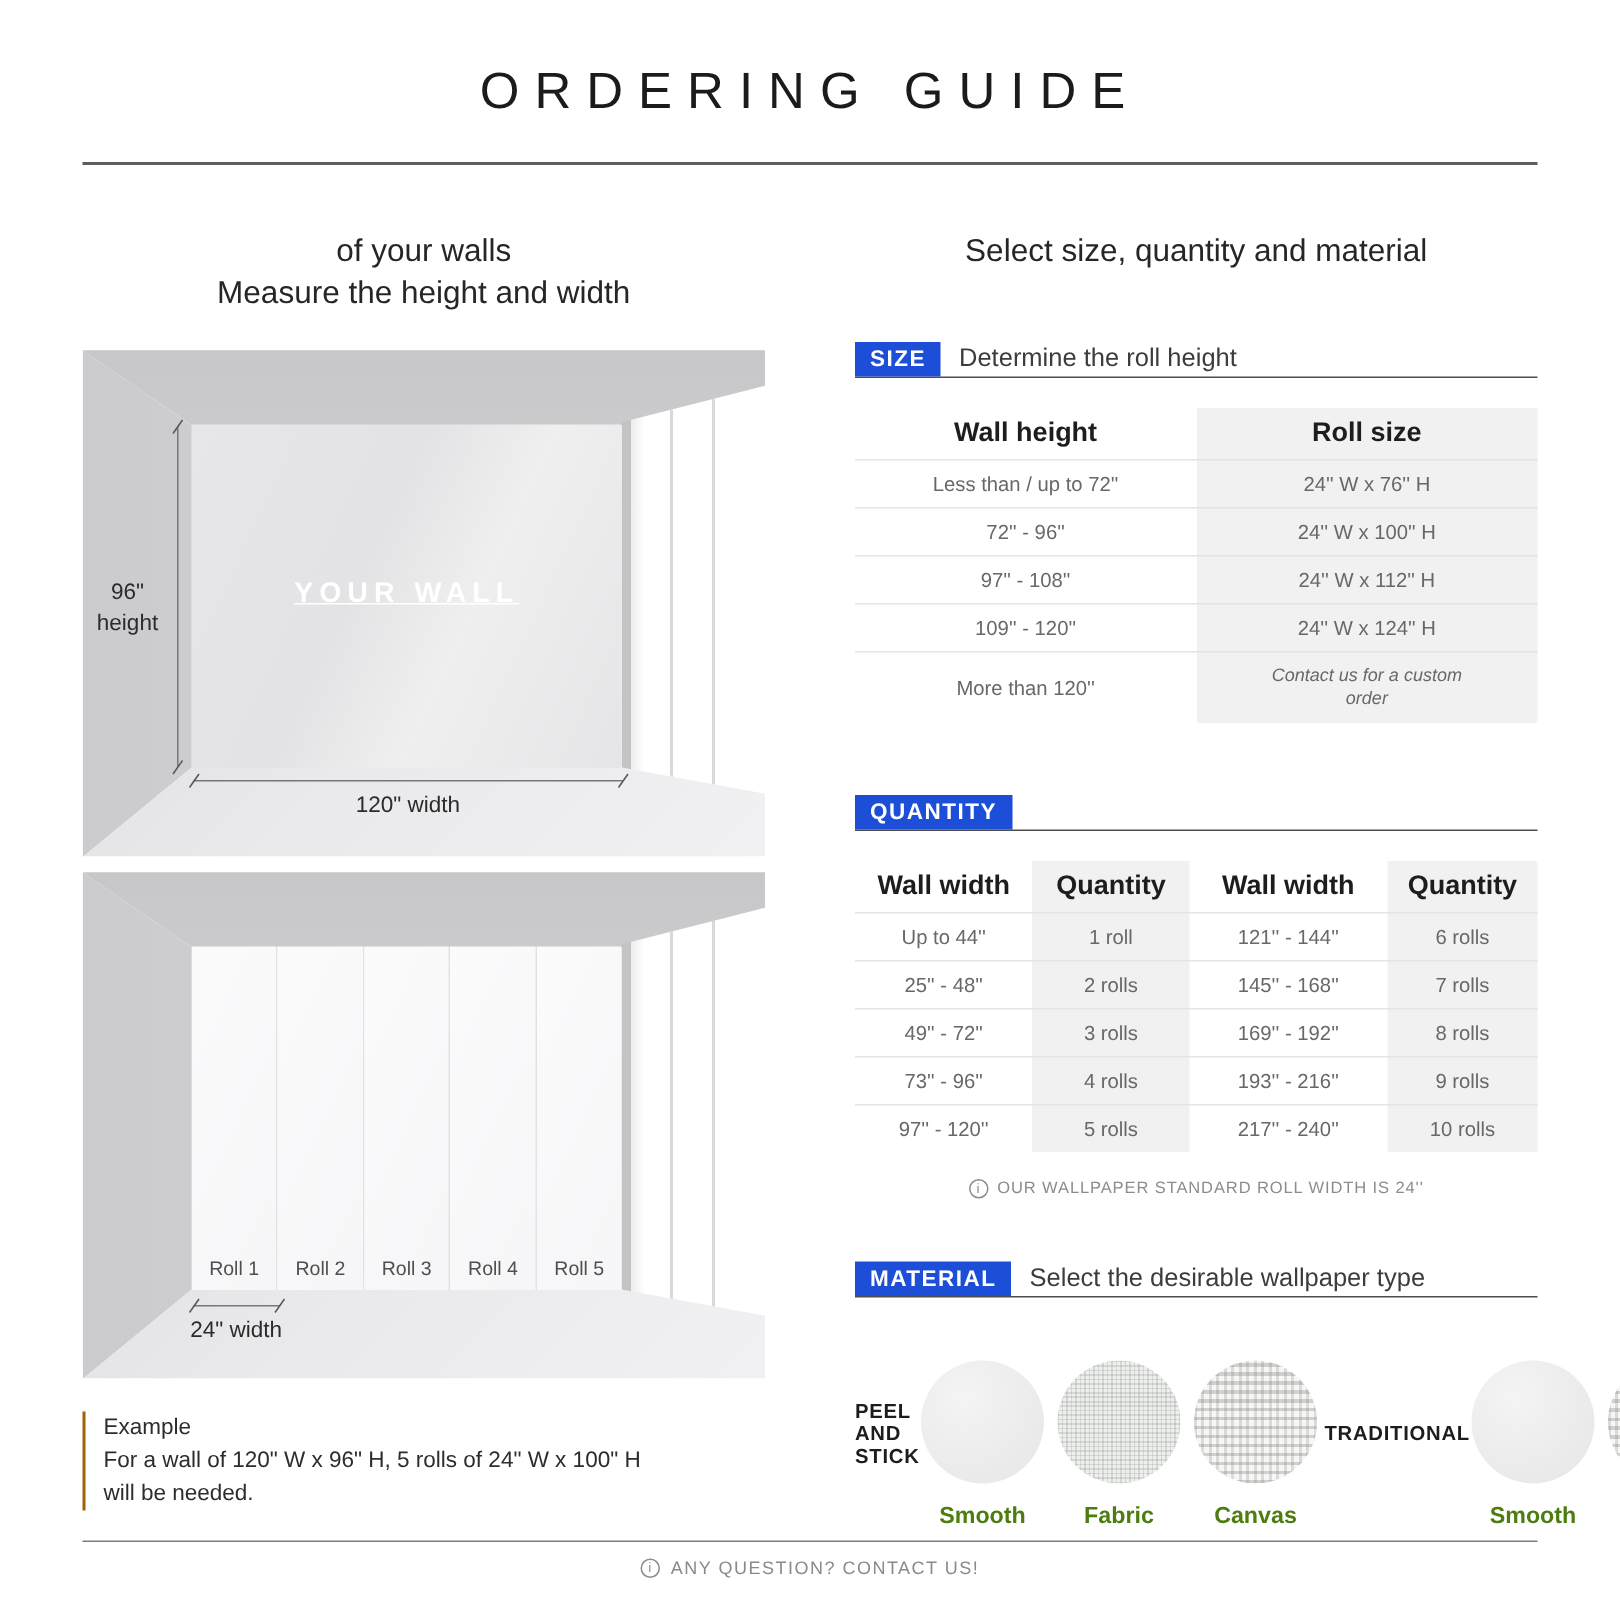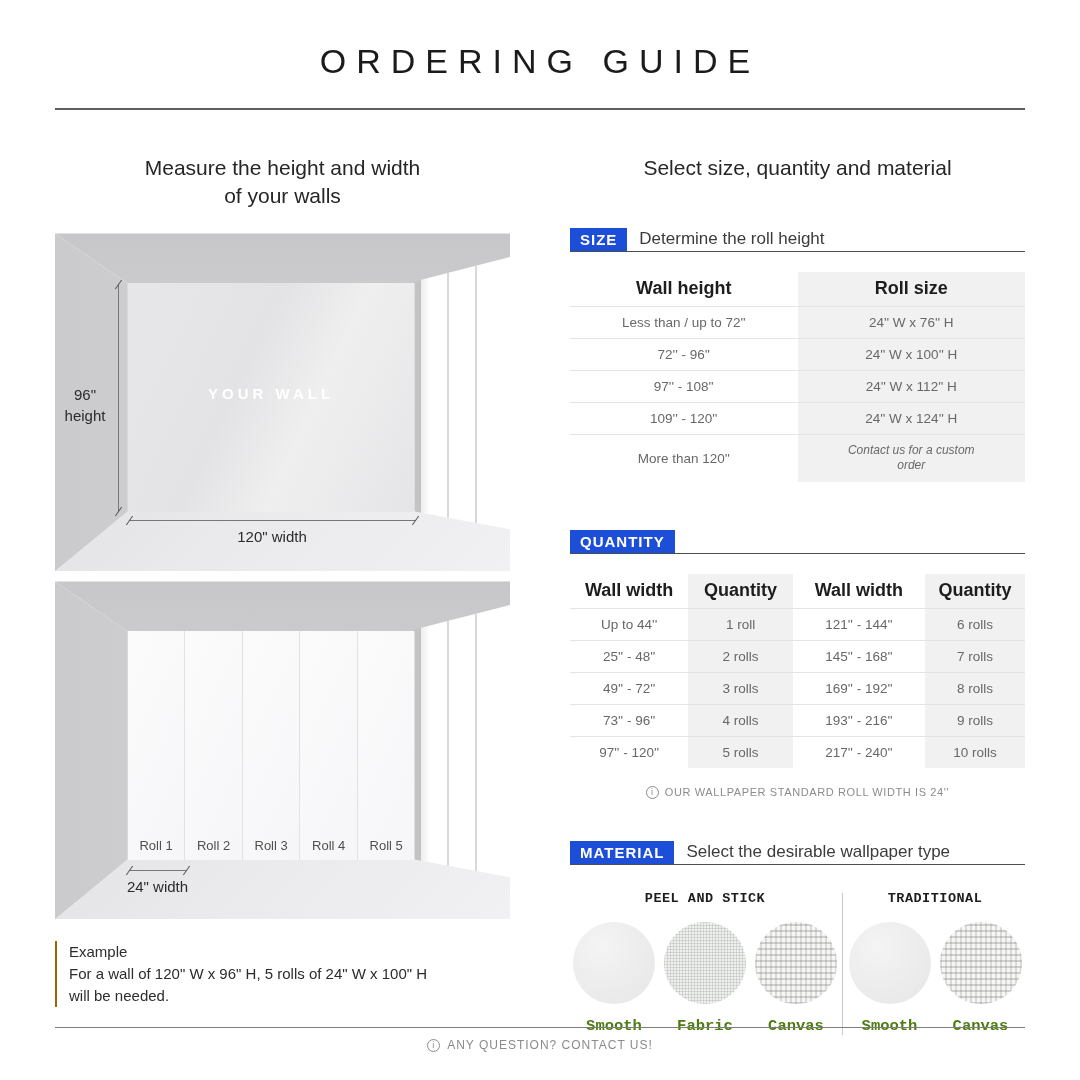--- a/index.html
+++ b/index.html
@@ -32,21 +32,21 @@
     clip-path:polygon(0 100%, 16% 82.3%, 79% 82.3%, 100% 87%, 100% 100%);
     background:linear-gradient(135deg, #d9d9db 0%, #e9e9eb 55%, #f1f1f3 100%); }
   .room .back-wall { position:absolute; left:16%; top:14.8%; width:63%; height:67.5%;
     background:linear-gradient(115deg, #e7e7e9 0%, #e3e3e5 40%, #efeff0 62%, #e5e5e7 100%); }
   .room .window-wall { position:absolute; inset:0;
     clip-path:polygon(79% 14.2%, 100% 7%, 100% 87.5%, 79% 82.3%);
     background-image:
       linear-gradient(90deg, transparent 0 392px, #d9d9d9 392px 394px, transparent 394px 420px, #d9d9d9 420px 422px, transparent 422px 448px),
       linear-gradient(90deg, #c3c3c5 359px, #c3c3c5 366px, #ededed 366px, #ffffff 375px, #ffffff 100%); }
   .wall-label { position:absolute; left:16%; width:63%; top:152px; text-align:center;
-    color:#ffffff; font-weight:700; font-size:15px; letter-spacing:4px; }
+    color:#ffffff; font-weight:700; font-size:19px; letter-spacing:4px;text-decoration:underline; }
   
   .dim-line-v { position:absolute; left:63px; top:52px; width:1px; height:226px; background:#777; }
   .dim-line-h { position:absolute; height:1px; background:#777; }
   .room1 .dim-line-h { left:74px; top:287px; width:286px; }
   .room2 .dim-line-h { left:74px; top:289px; width:57px; }
   .tick { position:absolute; width:11px; height:1px; background:#555; }
   .dim-height-label { position:absolute; left:0; top:152px; width:60px; text-align:center;
     font-size:15px; color:#2b2b2b; line-height:1.35; }
   .dim-width-label { position:absolute; font-size:15px; color:#2b2b2b; text-align:center; }
   .room1 .dim-width-label { left:74px; width:286px; top:295px; }
@@ -81,21 +81,21 @@
   
   .note { margin-top:18px; text-align:center; font-size:11px; letter-spacing:0.6px;
     color:#8c8c8c; display:flex; align-items:center; justify-content:center; gap:6px; }
   .info-icon { display:inline-flex; align-items:center; justify-content:center;
     width:13px; height:13px; border:1px solid #8c8c8c; border-radius:50%;
     font-size:9px; color:#8c8c8c; flex:0 0 13px; }
 
   
   .material-header { margin-top:42px; }
   .material-groups { display:flex; margin-top:26px; align-items:stretch; }
-  .mat-group { display:flex; flex-direction:column; align-items:center;font-family:Liberation Mono, monospace; }
+  .mat-group { display:flex; flex-direction:row; align-items:center; }
   .mat-group.g1 { flex:3; }
   .mat-group.g2 { flex:2; }
   .mat-divider { width:1px; background:#c9c9c9; margin:2px 2px 0; }
   .mat-title { font-size:13.5px; font-weight:700; letter-spacing:0.5px; color:#1d1d1d; }
   .swatch-row { display:flex; gap:7px; margin-top:16px; }
   .swatch-item { display:flex; flex-direction:column; align-items:center; width:84px; }
   .swatch { width:82px; height:82px; border-radius:50%; }
   .swatch.smooth { background:radial-gradient(circle at 35% 30%, #f4f4f4, #ececec 55%, #e6e6e6 100%); }
   .swatch.fabric { background-color:#eef0ee;
     background-image:repeating-linear-gradient(0deg, rgba(160,165,160,.32) 0 1px, transparent 1px 3px),
@@ -114,22 +114,22 @@
 
 <div class="page">
 
   <div class="title">ORDERING GUIDE</div>
   <div class="title-divider"></div>
 
   <div class="columns">
 
     <div class="col left">
       <div class="col-heading">
+        <div>of your walls</div>
         <div>Measure the height and width</div>
-        <div>of your walls</div>
       </div>
 
       <div class="room room1">
         <div class="ceiling"></div>
         <div class="left-wall"></div>
         <div class="floor"></div>
         <div class="back-wall"></div>
         <div class="window-wall"></div>
         <div class="wall-label">YOUR WALL</div>
         <div class="dim-line-v"></div>

